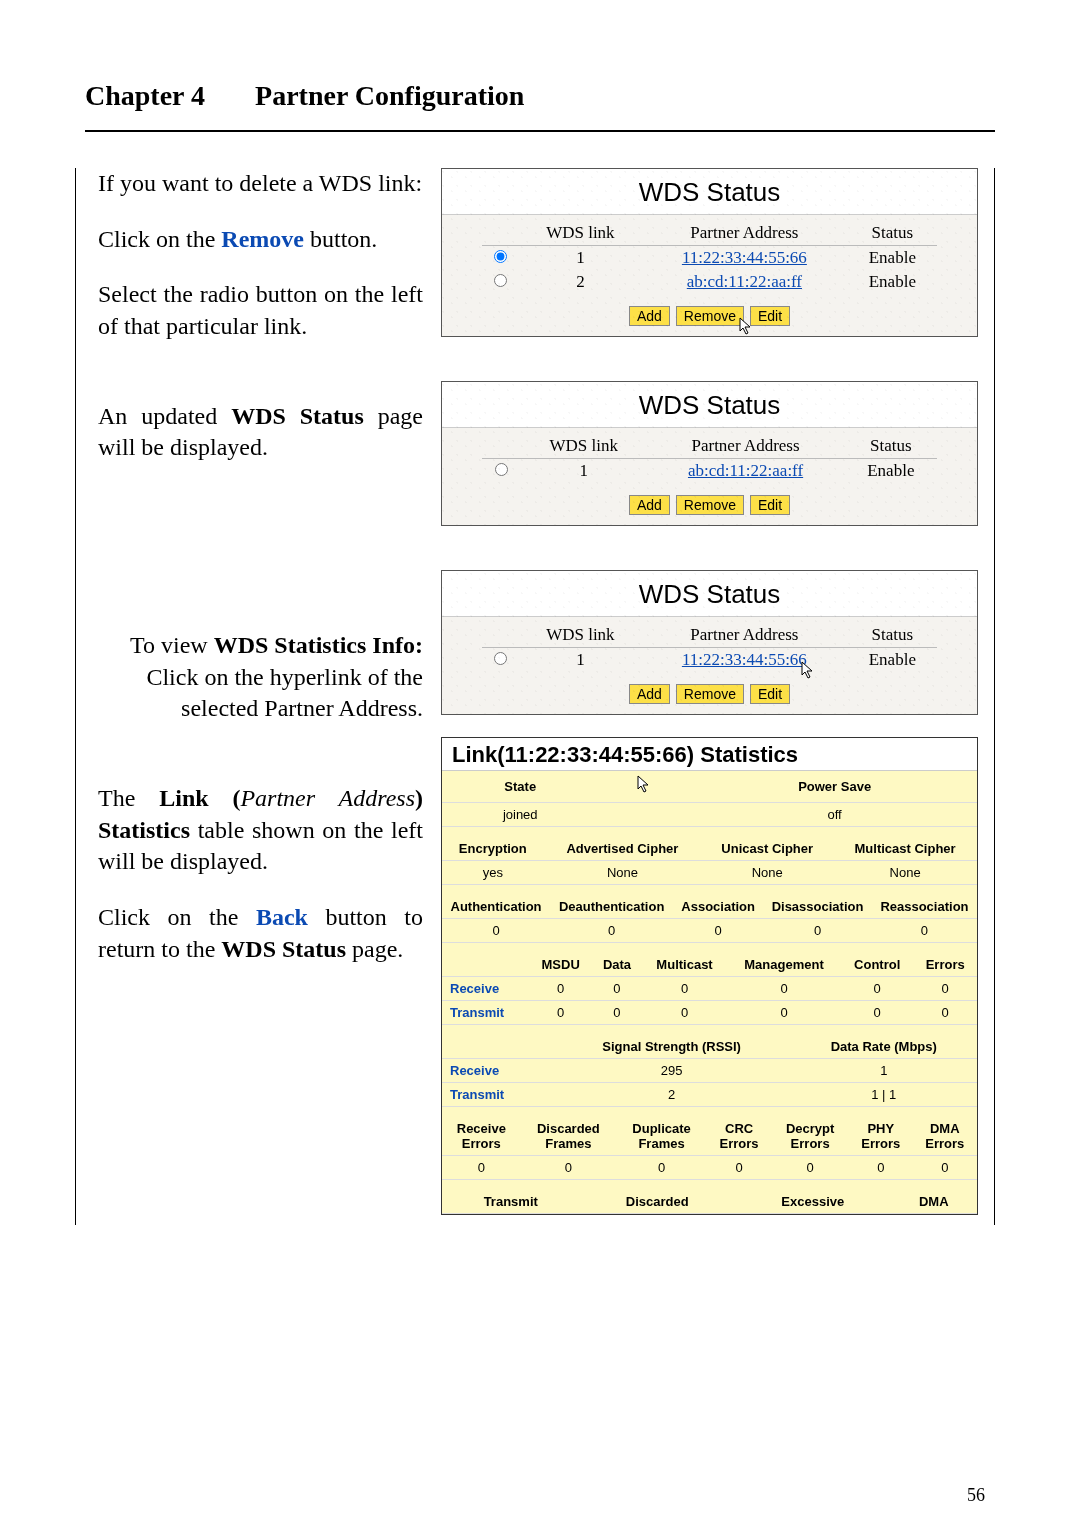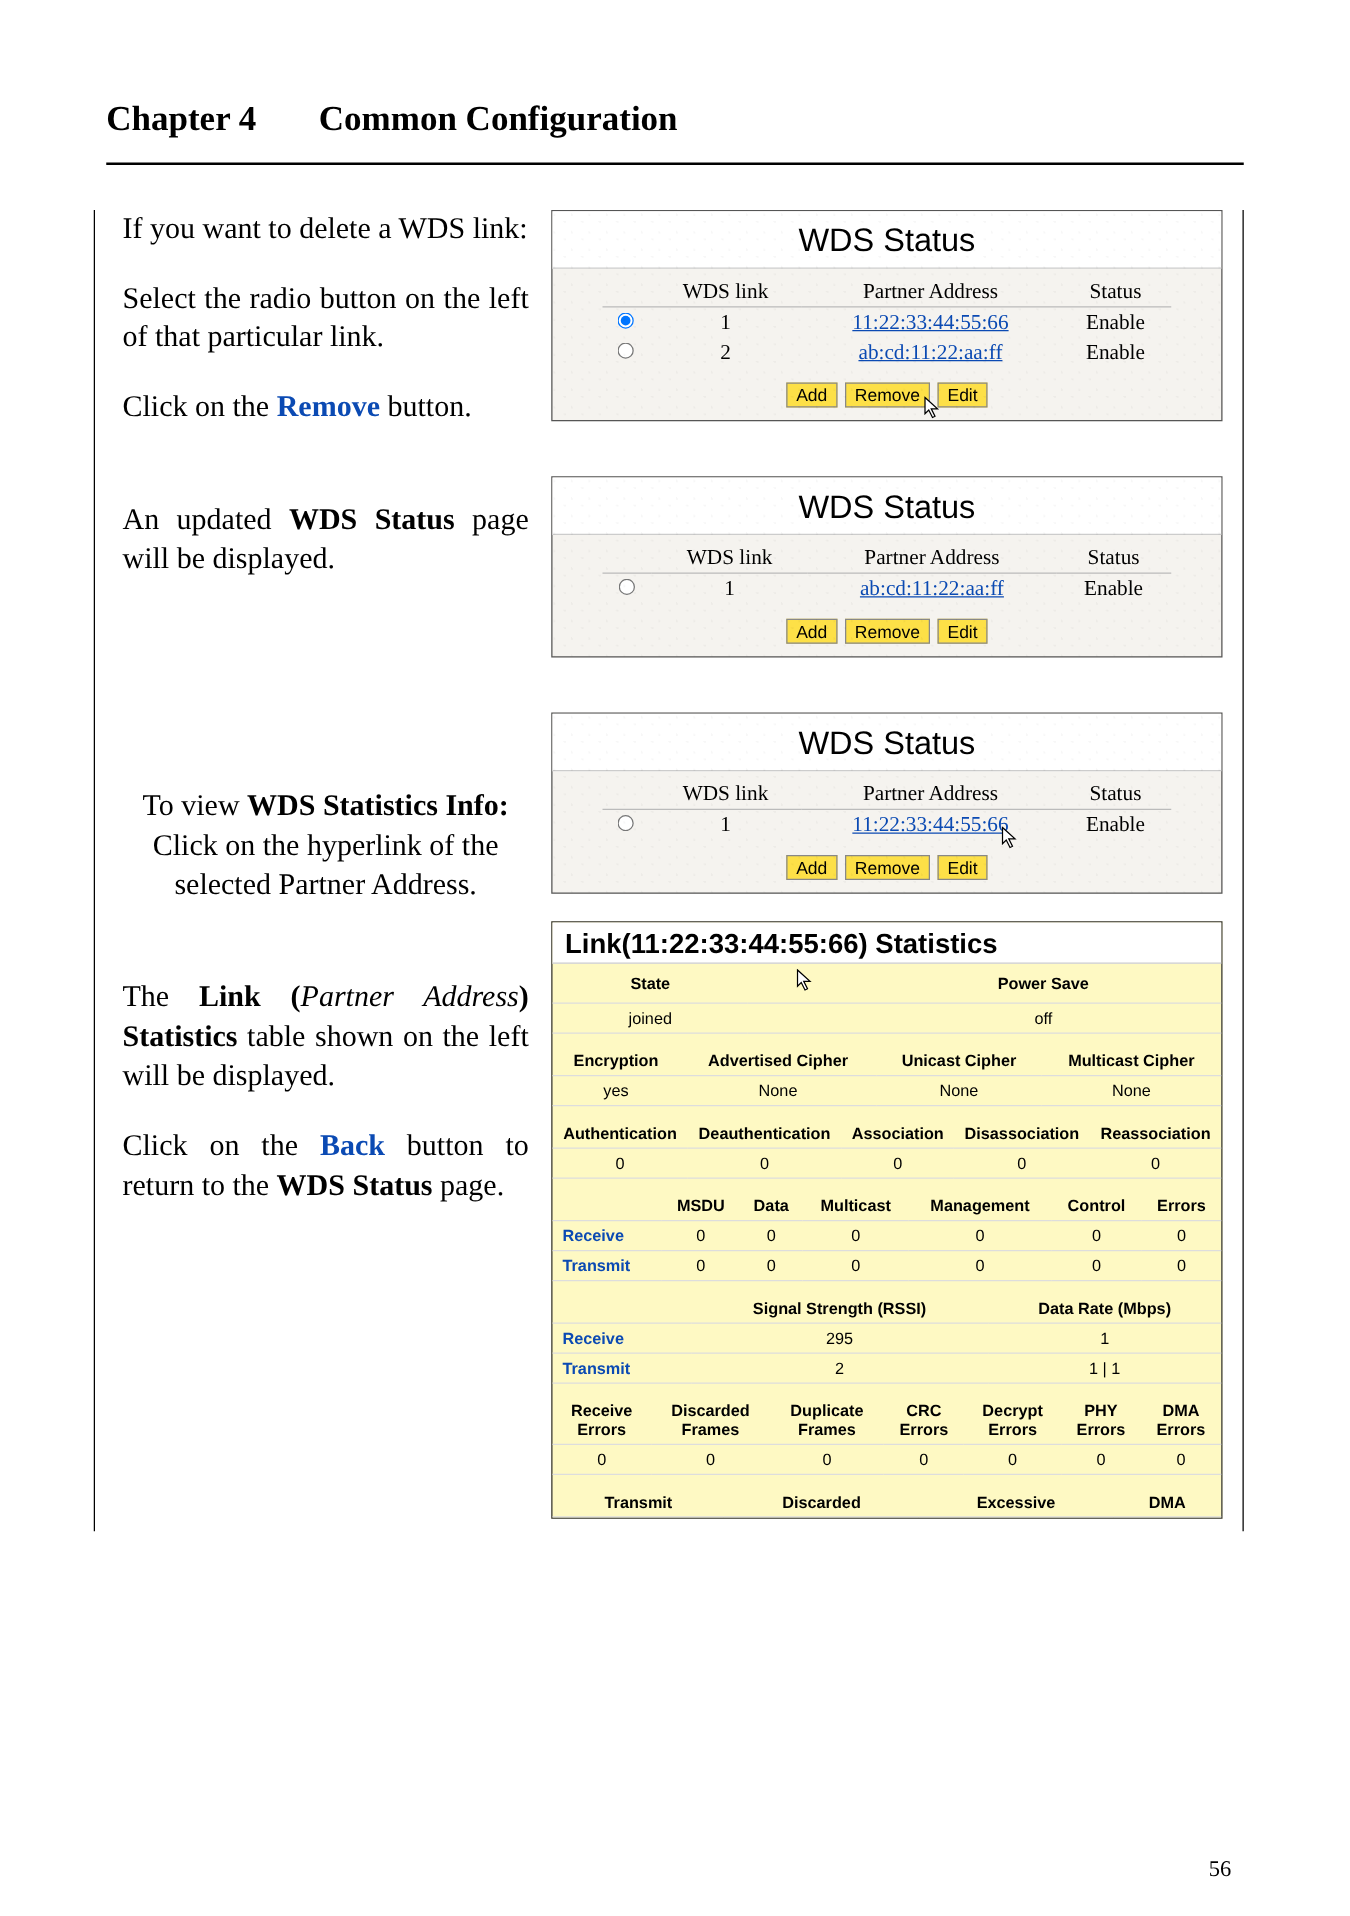--- a/index.html
+++ b/index.html
@@ -143,38 +143,38 @@
   }
 
   .cursor-svg path { fill:#fff; stroke:#000; stroke-width:1; }
 </style>
 </head>
 <body>
 
 <div class="page">
 
   <div class="chapter-head">
-    <span>Chapter 4</span><span class="gap"></span><span>Common Configuration</span>
+    <span>Chapter 4</span><span class="gap"></span><span>Partner Configuration</span>
   </div>
   <hr class="rule">
 
   <div class="content">
 
     <div class="left-col">
       <div class="para"><span>If you want to delete a WDS link:</span></div>
-      <div class="para"><span>Select the radio button on the left of that particular link.</span></div>
       <div class="para">
         <span>Click on the </span><b class="blue">Remove</b><span> button.</span>
       </div>
+      <div class="para"><span>Select the radio button on the left of that particular link.</span></div>
       <div class="spacer-lg"></div>
       <div class="para">
         <span>An updated </span><b>WDS Status</b><span> page will be displayed.</span>
       </div>
       <div class="spacer-md"></div>
-      <div class="para" style="text-align:center">
+      <div class="para" style="text-align:right">
         <span>To view </span><b>WDS Statistics Info:</b><br>
         <span>Click on the hyperlink of the selected Partner Address.</span>
       </div>
       <div class="spacer-lg"></div>
       <div class="para">
         <span>The </span><b><span>Link (</span></b><i>Partner Address</i><b><span>) Statistics</span></b><span> table shown on the left will be displayed.</span>
       </div>
       <div class="para">
         <span>Click on the </span><b class="blue">Back</b><span> button to return to the </span><b>WDS Status</b><span> page.</span>
       </div>

